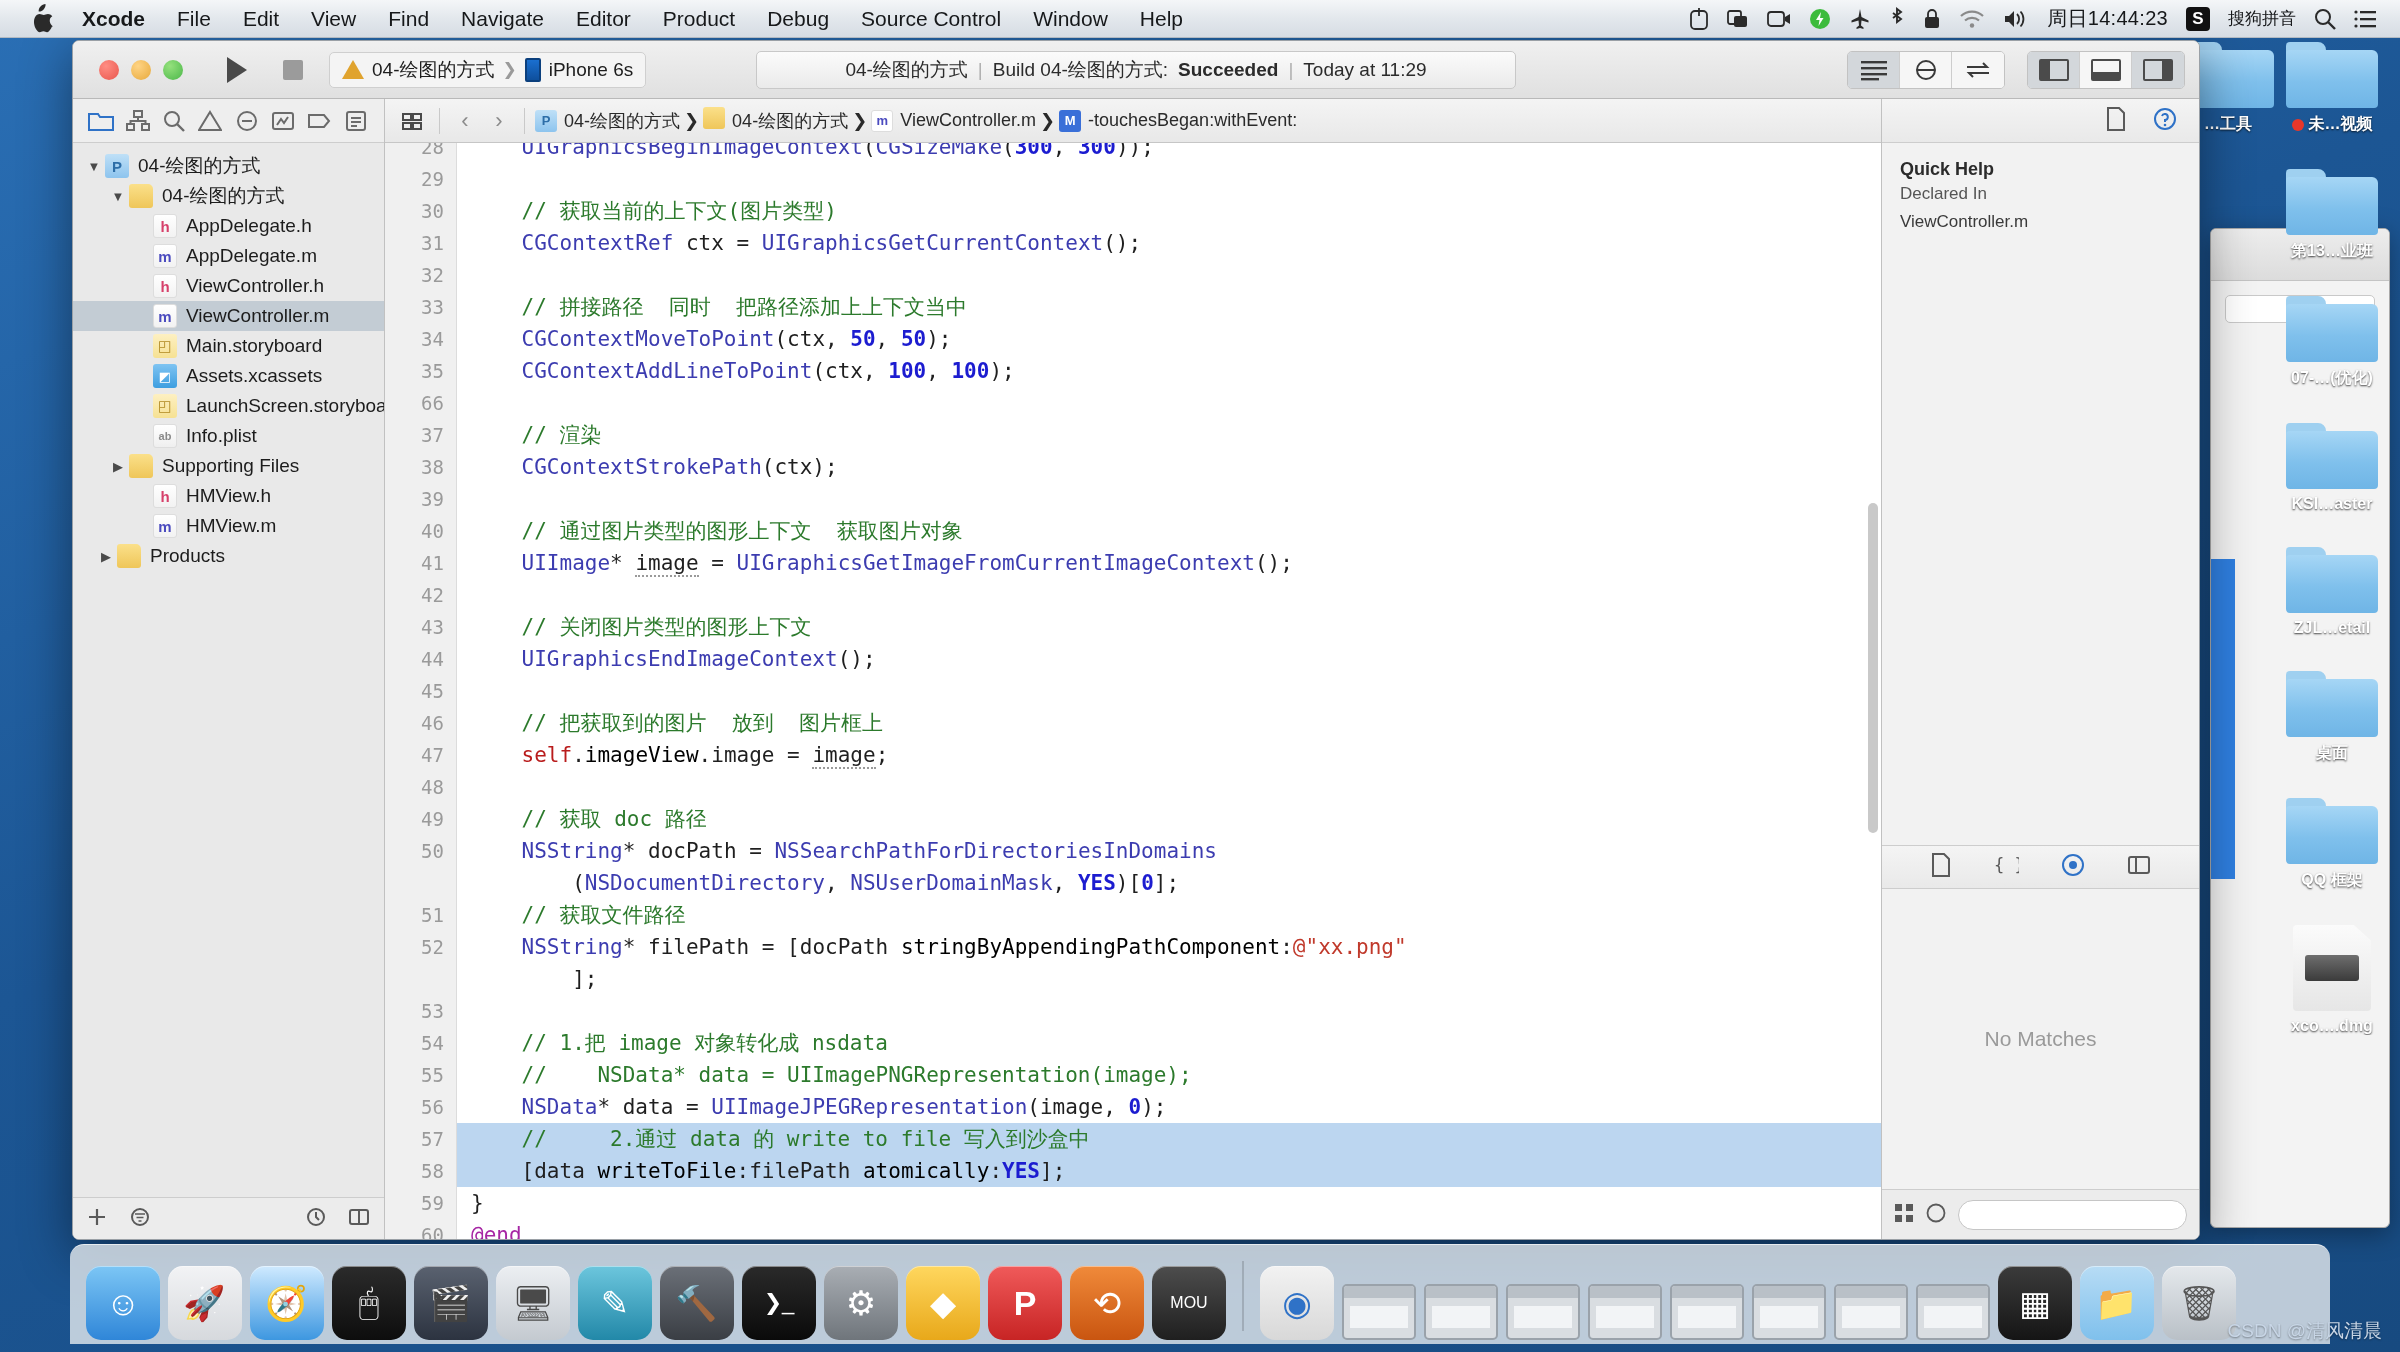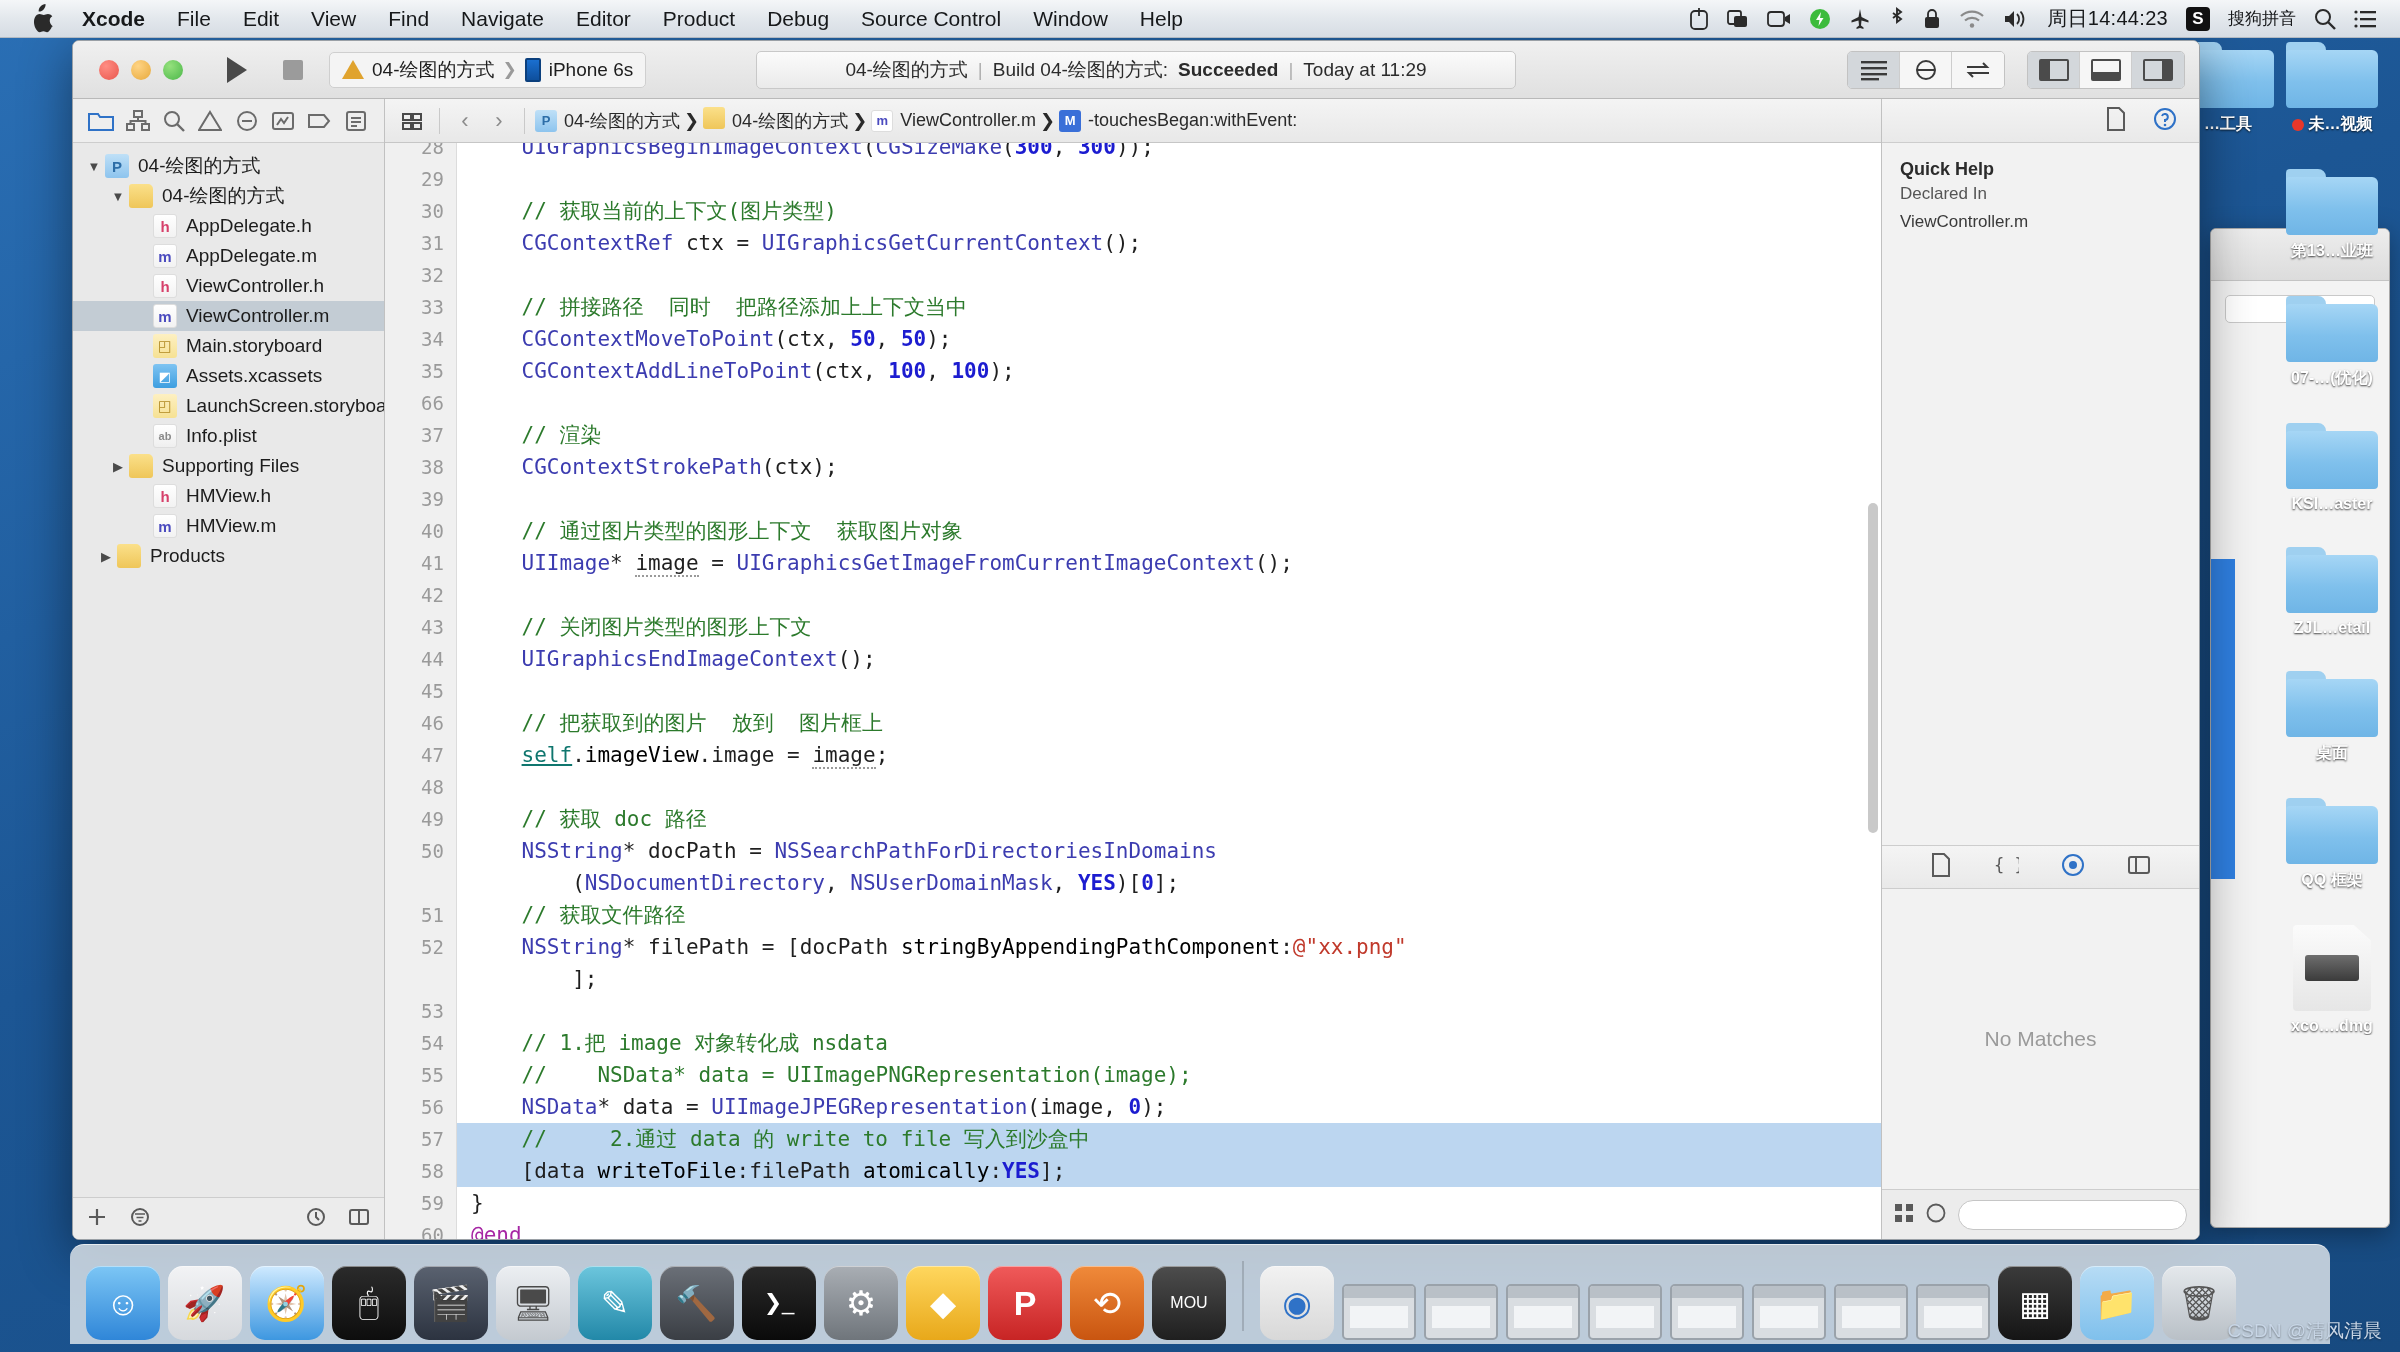--- a/index.html
+++ b/index.html
@@ -221,21 +221,21 @@
     overflow: hidden; color: #1f1f1f; position: relative;
   }
   #code .ln { height: 32px; padding-left: 14px; }
   #code .ln.hl { background: #bcd6f0; }
   .c-cmt { color: #2c7a2c; }
   .c-kw  { color: #a626a4; }
   .c-typ { color: #3c3cb0; }
   .c-num { color: #1c1cd0; font-weight: bold;}
   .c-str { color: #c0392b; }
   .c-prop{ color: #000000; }
-  .c-self{ color: #0f766e; text-decoration: underline; }
+  .c-self{ color: #b91c1c; }
   .c-fn  { color: #3c3cb0; }
   .underline-box { border-bottom: 2px dotted #9a9a9a; }
   #code-scroll {
     position: absolute; right: 3px; top: 360px; width: 10px; height: 330px;
     background: #c9c9c9; border-radius: 5px;
   }
 
   
   #utility {
     width: 318px; flex: 0 0 318px; background: #f2f2f2; border-left: 1px solid #c1c1c1;

